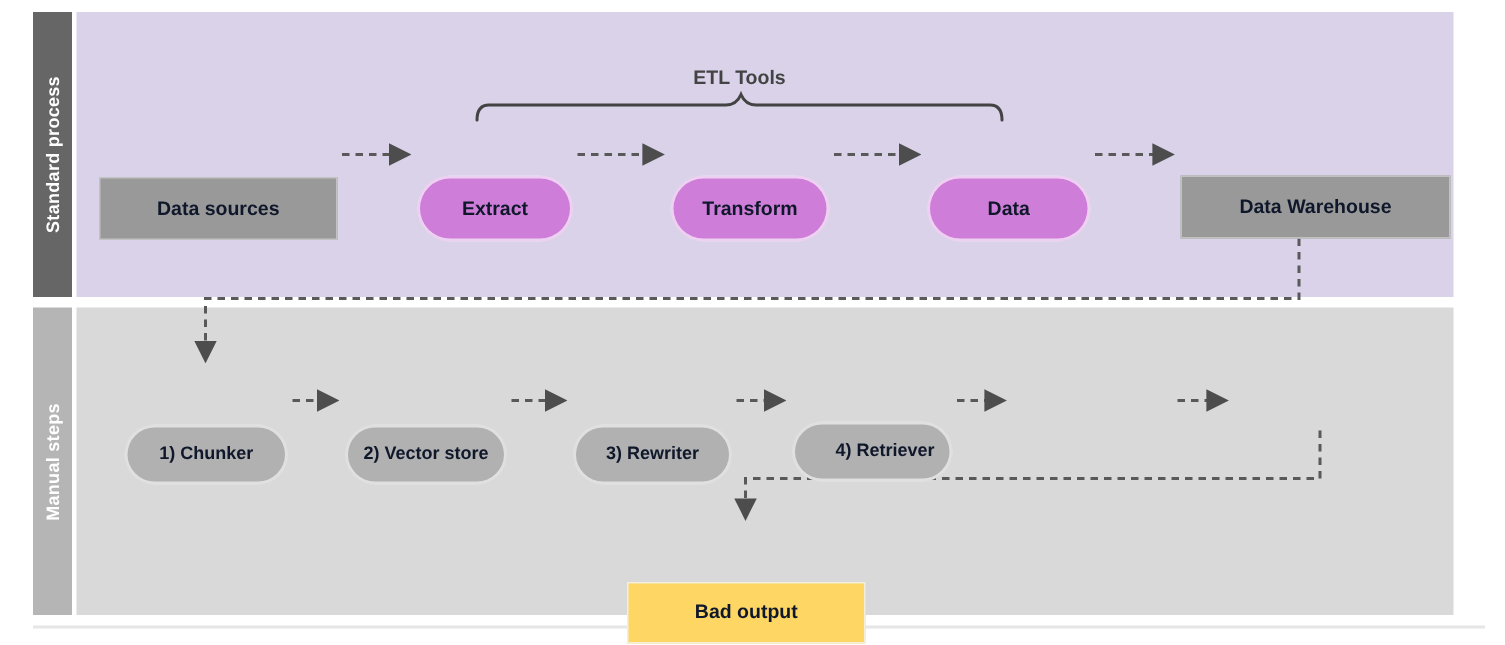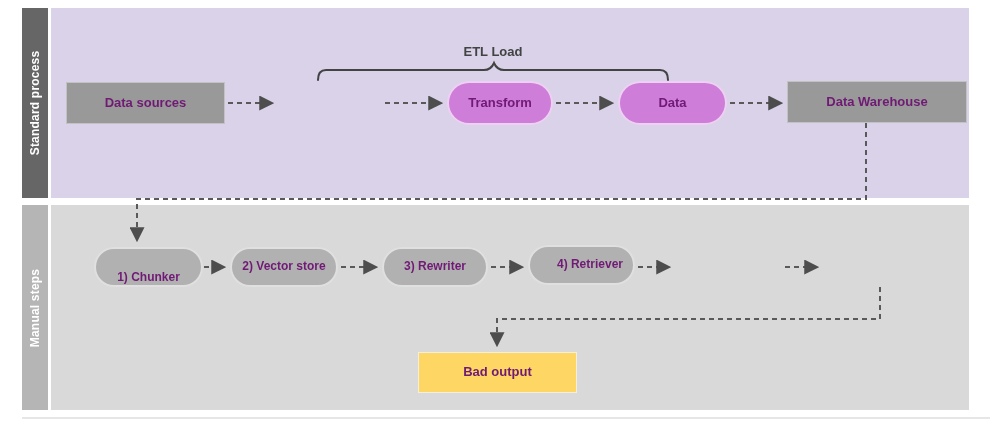--- a/index.html
+++ b/index.html
@@ -14,34 +14,34 @@
   .lane-body{position:absolute;}
   .body-top{left:51px;top:8px;width:918px;height:190px;background:#d9d2e9;}
   .body-bottom{left:51px;top:205px;width:918px;height:205px;background:#d9d9d9;}
   .v-label{
     transform:rotate(-90deg);white-space:nowrap;color:#ffffff;font-weight:bold;
     font-size:12px;letter-spacing:.2px;
   }
   
   .node{
     position:absolute;display:flex;align-items:center;justify-content:center;text-align:center;
-    color:#701a75;font-weight:bold;box-sizing:border-box;line-height:1.15;
+    color:#0f172a;font-weight:bold;box-sizing:border-box;line-height:1.15;margin-top:36px;
   }
   .box{font-size:13px;background:#999999;border:1px solid #c2c2c2;}
   .pill-pink{font-size:13px;background:#ce7dd9;border:2px solid rgba(255,255,255,0.65);border-radius:23px;}
   .pill-gray{font-size:12px;background:#b1b1b1;border:2px solid rgba(255,255,255,0.6);border-radius:21px;padding:0 10px;}
   .yellow{font-size:13px;background:#fdd663;border:1px solid #f4eedd;}
 
   .n-ds{left:66px;top:82px;width:159px;height:42px;}
   .n-extract{left:278px;top:81px;width:104px;height:44px;}
   .n-transform{left:447px;top:81px;width:106px;height:44px;}
   .n-load{left:618px;top:81px;width:109px;height:44px;}
   .n-dw{left:787px;top:81px;width:180px;height:42px;}
 
-  .n-chunker{left:94px;top:247px;width:109px;height:40px;align-items:flex-end;}
+  .n-chunker{left:83px;top:247px;width:109px;height:40px;}
   .n-vector{left:230px;top:247px;width:108px;height:40px;align-items:center;}
   .n-rewriter{left:382px;top:247px;width:106px;height:40px;}
   .n-retriever{left:528px;top:245px;width:107px;height:40px;justify-content:flex-end;}
   .n-reranker{left:675px;top:247px;width:107px;height:40px;}
   .n-consolidator{left:823px;top:247px;width:112px;height:40px;}
   .n-bad{left:418px;top:352px;width:159px;height:41px;}
 
   .etl-label{
     position:absolute;left:418px;top:44px;width:150px;text-align:center;
     color:#434343;font-weight:bold;font-size:13px;
@@ -80,24 +80,27 @@
       <path d="M195 267 H224" marker-end="url(#arrow)"></path>
       <path d="M341 267 H376" marker-end="url(#arrow)"></path>
       <path d="M491 267 H522" marker-end="url(#arrow)"></path>
       <path d="M638 267 H669" marker-end="url(#arrow)"></path>
       <path d="M785 267 H817" marker-end="url(#arrow)"></path>
       <path d="M880 287 V319 H497 V345" marker-end="url(#arrow)"></path>
     </g>
     <path d="M318 80 Q318 70 326 70 L484 70 Q491 70 494 63 Q497 70 504 70 L660 70 Q668 70 668 80" stroke="#434343" stroke-width="2" fill="none" stroke-linecap="round"></path>
   </svg>
 
-  <div class="etl-label">ETL Load</div>
+  <div class="etl-label">ETL Tools</div>
 
   <div class="node box n-ds">
     <span>Data sources</span>
+  </div>
+  <div class="node pill-pink n-extract">
+    <span>Extract</span>
   </div>
   <div class="node pill-pink n-transform">
     <span>Transform</span>
   </div>
   <div class="node pill-pink n-load">
     <span>Data</span>
   </div>
   <div class="node box n-dw">
     <span>Data Warehouse</span>
   </div>

